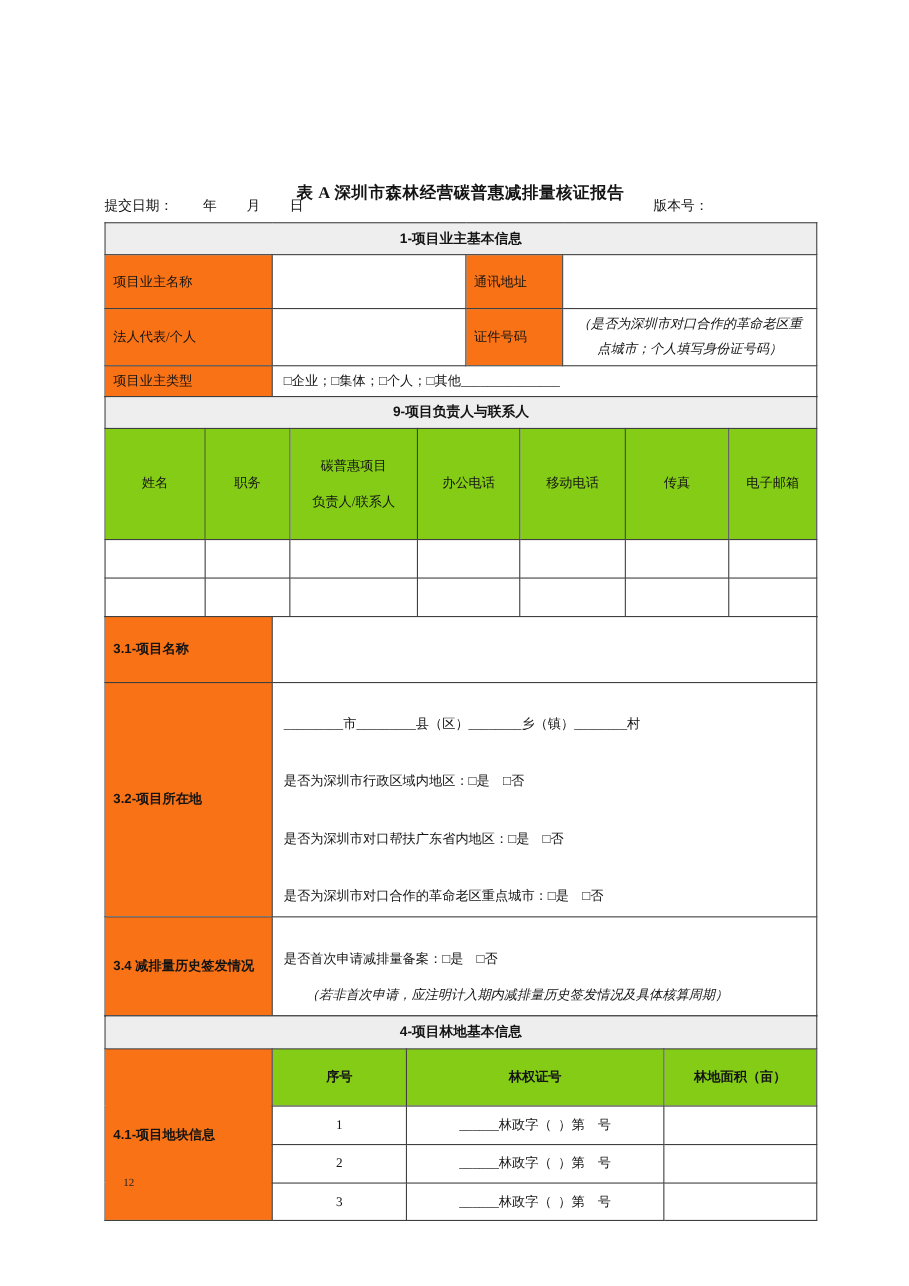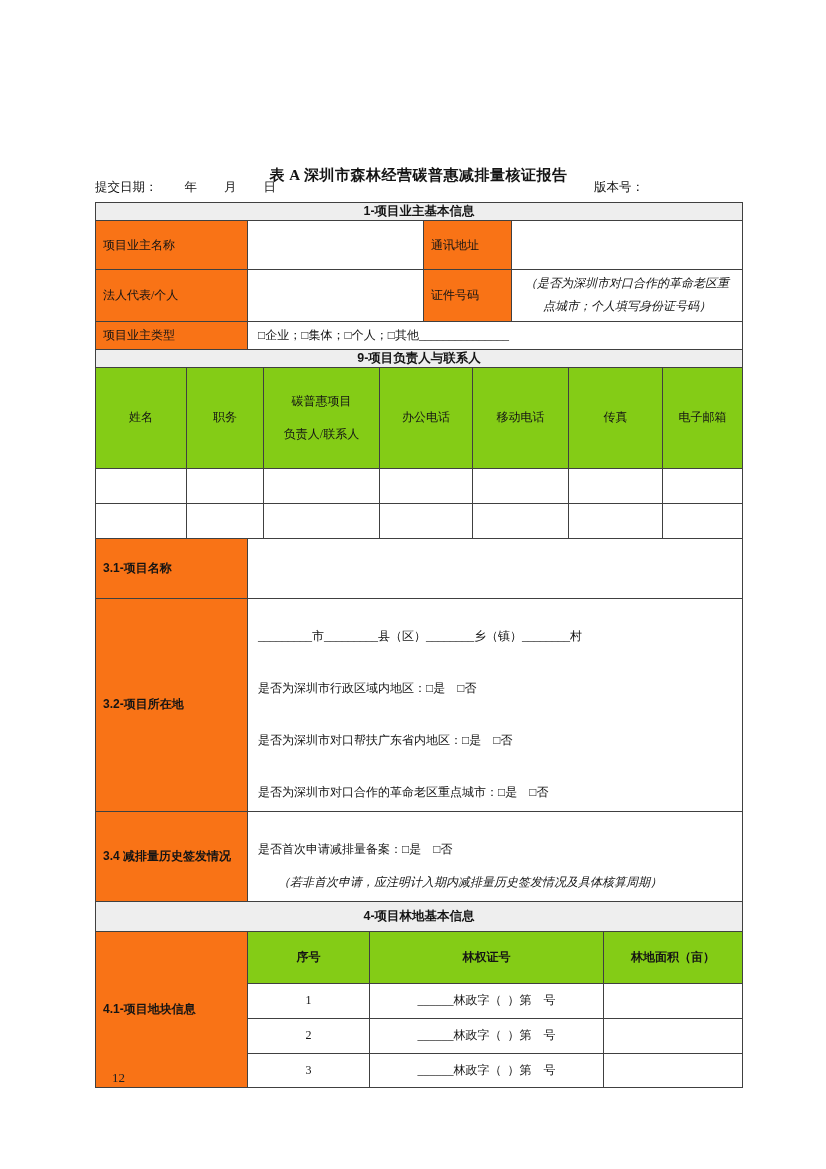--- a/index.html
+++ b/index.html
@@ -39,24 +39,24 @@
   }
   .lbl { background:#f97316; padding:2px 7px; }
   .bold { font-weight:bold; font-family:"Liberation Sans","DejaVu Sans",sans-serif; }
   .val { background:#ffffff; padding:2px 10px; }
   .ctr { text-align:center; padding:2px 4px; }
   .colh { background:#84cc16; text-align:center; padding:17px 3px; }
   .note { font-style:italic; text-align:center; line-height:1.95; padding:2px 8px; }
   .pre { white-space:pre-wrap;margin-top:19px; }
   .ml { line-height:33px; }
   .italic { font-style:italic;margin-left:20px; }
-  .h29{height:18px} .h49{height:49px} .h28{height:28px} .h67{height:67px}
+  .h29{height:29px} .h49{height:49px} .h28{height:28px} .h67{height:67px}
   .h35{height:35px} .h30{height:30px} .h60{height:60px} .h132{height:132px}
   .h55{height:55px} .h72{height:72px} .h31{height:31px} .h34{height:34px}
-  .page-number { position:absolute; top:1070px; left:112px; font-size:13px; color:#222; }
+  .page-number { position:absolute; top:1070px; left:112px; font-size:10px; color:#222; }
 </style>
 </head>
 <body>
 
 <div class="page">
 
   <div class="doc-title">表 A 深圳市森林经营碳普惠减排量核证报告</div>
 
   <div class="meta-row">
     <div class="date-part">

